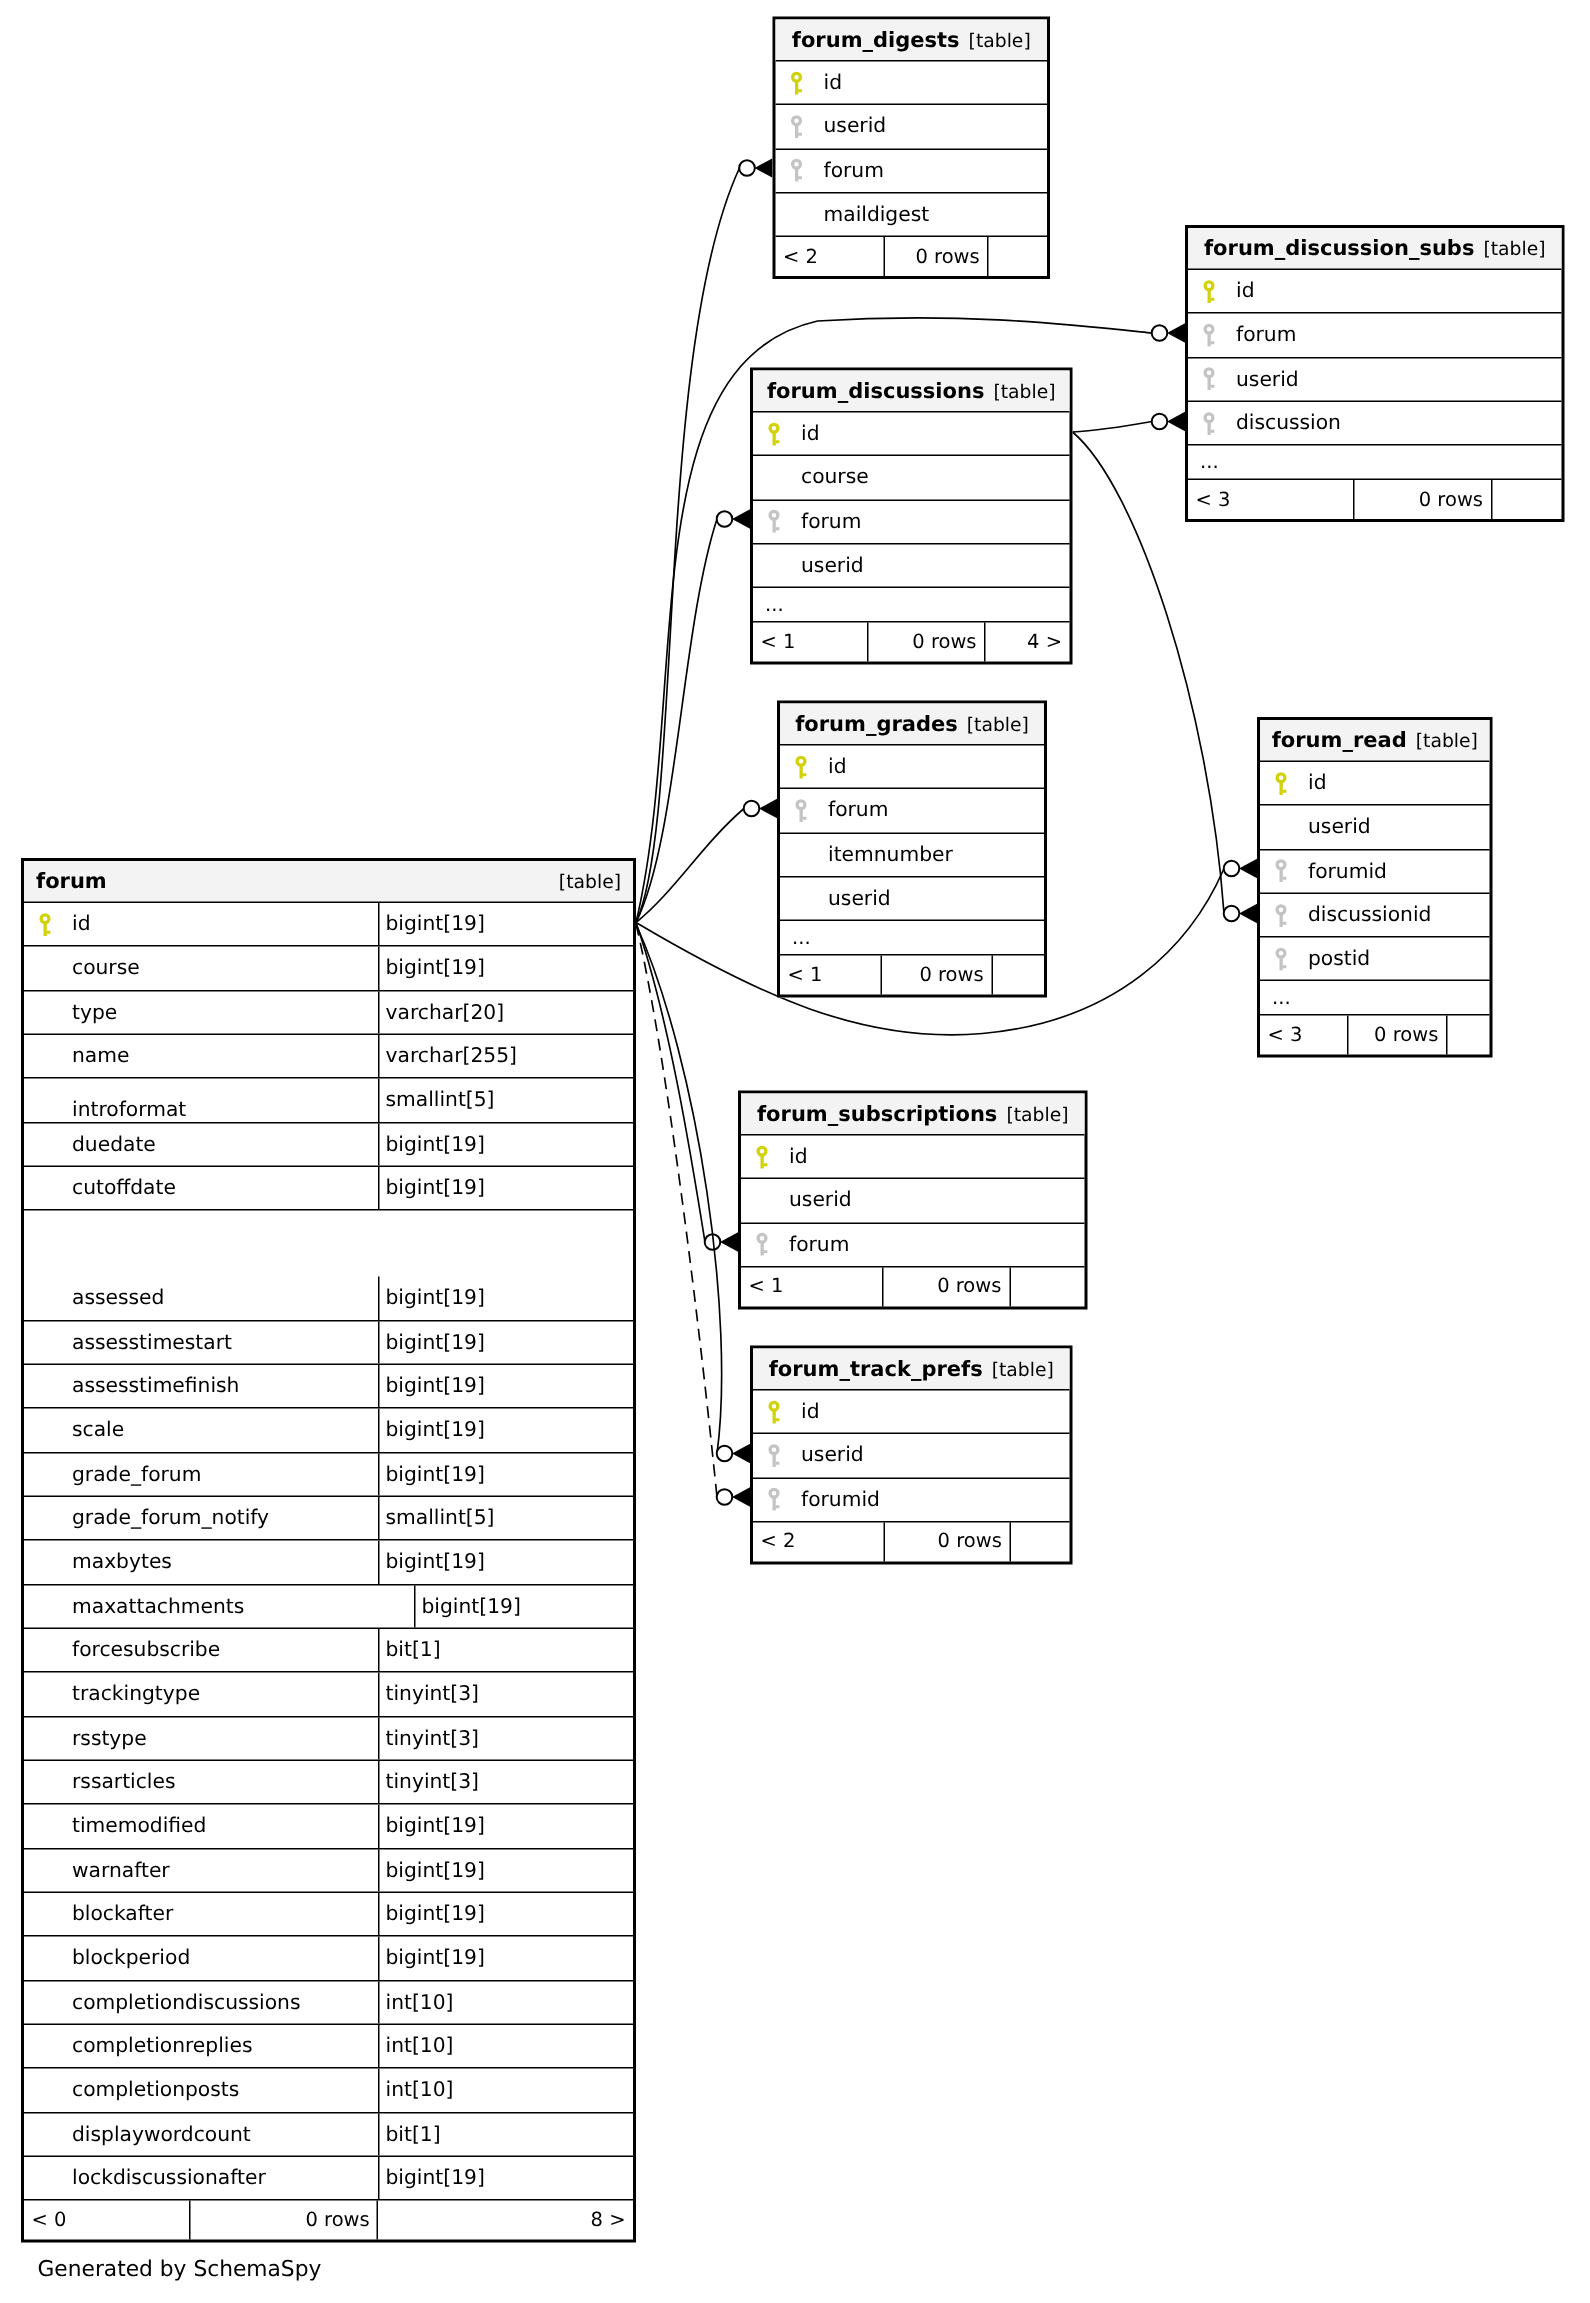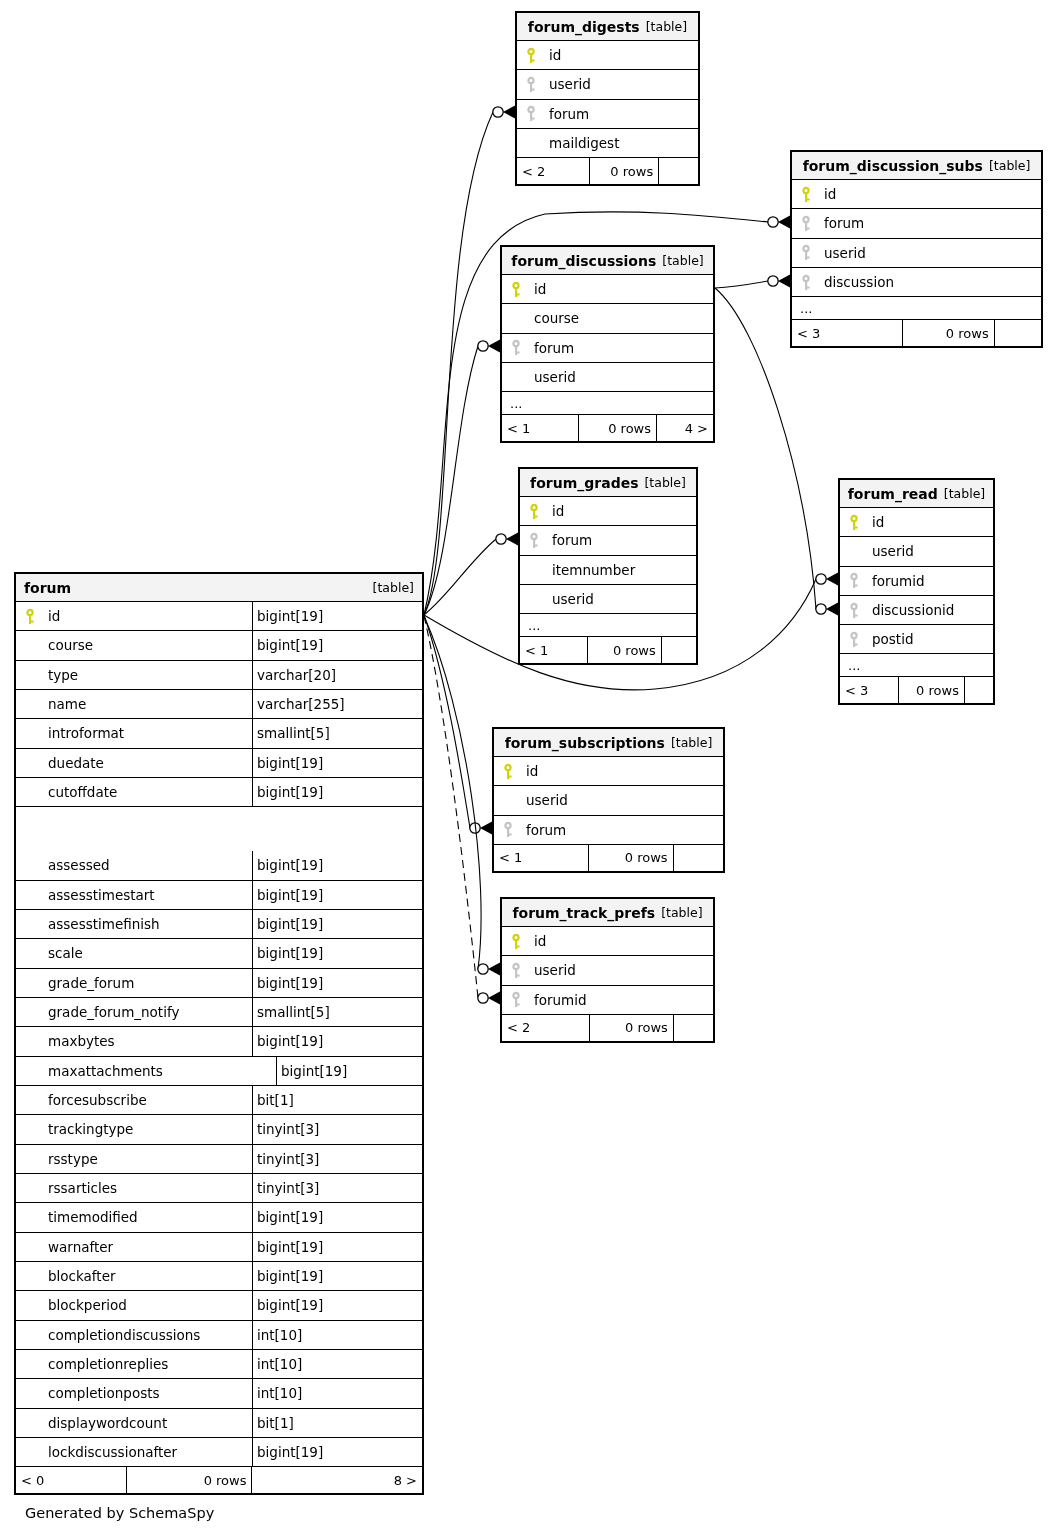--- a/index.html
+++ b/index.html
@@ -371,21 +371,21 @@
           <div class="typecell">varchar[20]</div>
         </div>
         <div class="row" style="height: 29.34px;">
           <div class="namecell" style="width: 236px;">
             <span class="keycell"></span>
             <span class="colname">name</span>
           </div>
           <div class="typecell">varchar[255]</div>
         </div>
         <div class="row" style="height: 29.34px;">
-          <div class="namecell" style="width: 236px;">
+          <div class="namecell" style="width: 236px; align-items: flex-end;">
             <span class="keycell"></span>
             <span class="colname">introformat</span>
           </div>
           <div class="typecell">smallint[5]</div>
         </div>
         <div class="row" style="height: 29.34px;">
           <div class="namecell" style="width: 236px;">
             <span class="keycell"></span>
             <span class="colname">duedate</span>
           </div>

